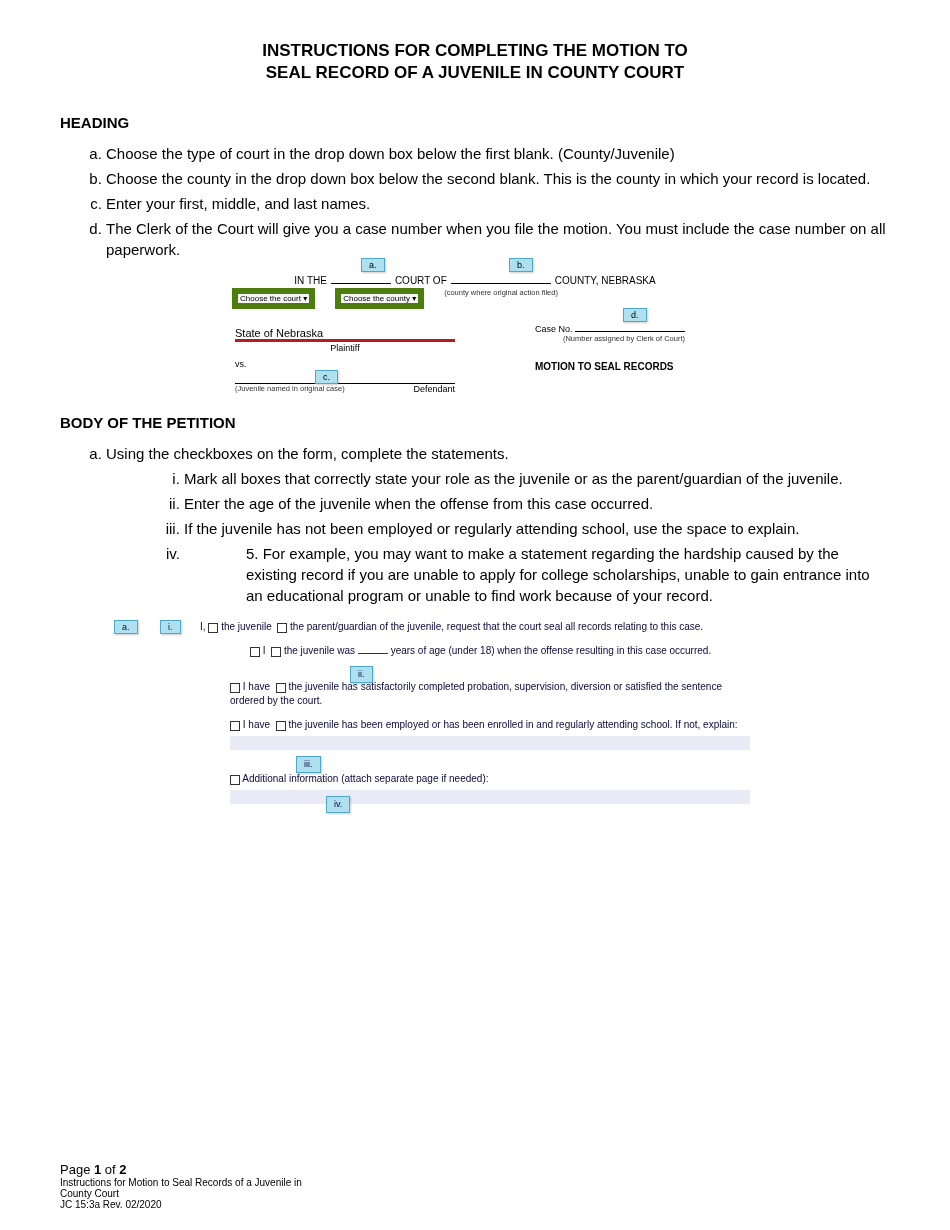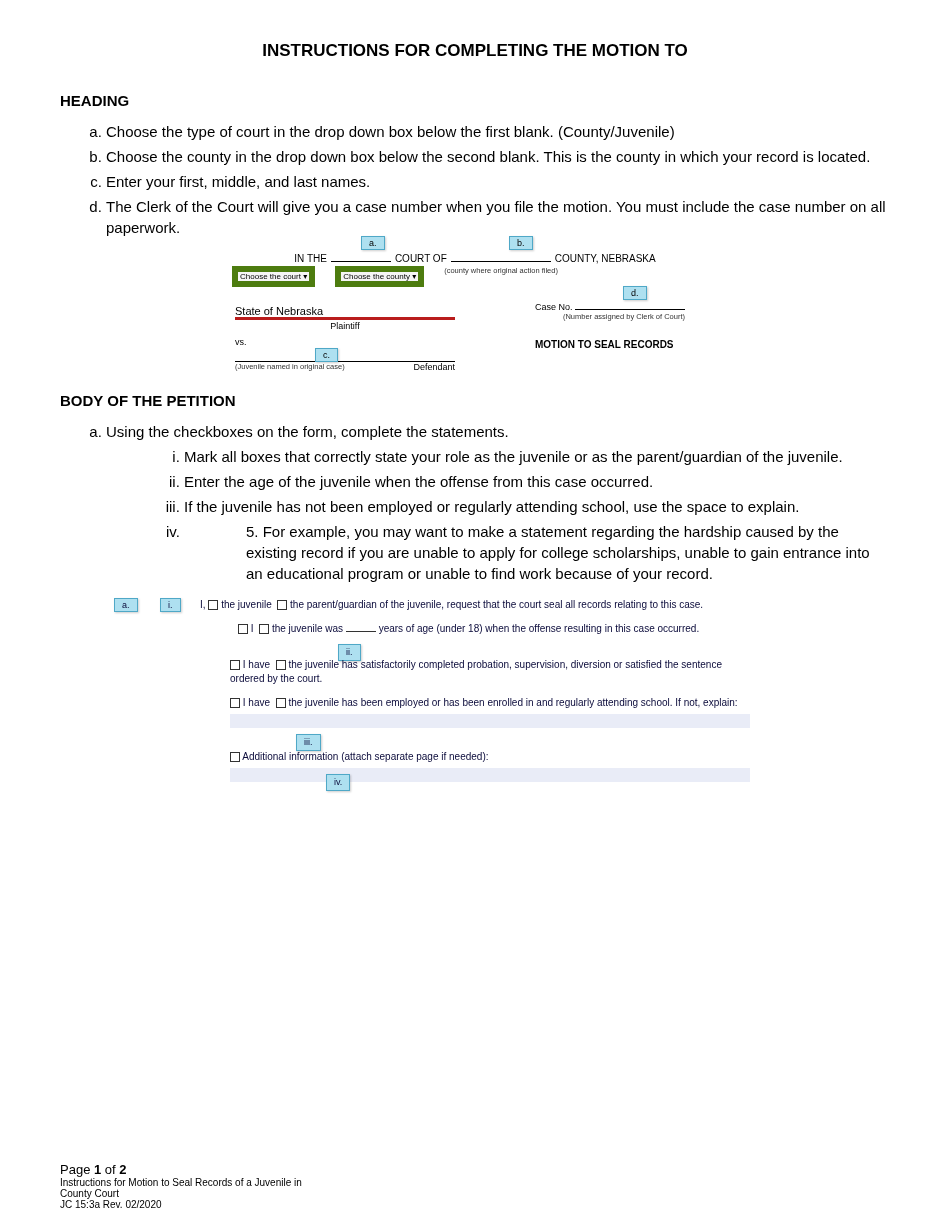--- a/index.html
+++ b/index.html
@@ -174,20 +174,21 @@
   }
   .footer .pg {
     font-size: 13px;
   }
 </style>
 </head>
 <body>
 
 <div class="title">
   <div>INSTRUCTIONS FOR COMPLETING THE MOTION TO</div>
+  <div>SEAL RECORD OF A JUVENILE IN COUNTY COURT</div>
 </div>
 
 <div class="section-heading">HEADING</div>
 
 <ol class="lettered">
   <li>Choose the type of court in the drop down box below the first blank. (County/Juvenile)</li>
   <li>Choose the county in the drop down box below the second blank. This is the county in which your record is located.</li>
   <li>Enter your first, middle, and last names.</li>
   <li>The Clerk of the Court will give you a case number when you file the motion. You must include the case number on all paperwork.</li>
 </ol>
@@ -259,21 +260,21 @@
 
   <div class="petition-line">
     <span>I,</span>
     <span class="checkbox"></span>
     <span>the juvenile</span>
     &nbsp;<span class="checkbox"></span>
     <span>the parent/guardian of the juvenile, request that the court seal all records relating to this case.</span>
   </div>
 
 
-  <div class="petition-line petition-indent" style="margin-left:18px;position:relative;padding-left:20px;">
+  <div class="petition-line petition-indent" style="margin-left:30px;position:relative;padding-left:20px;">
     <span class="checkbox"></span>
     <span>I</span>
     &nbsp;<span class="checkbox"></span>
     <span>the juvenile was</span>
     <span class="age-blank"></span>
     <span>years of age (under 18) when the offense resulting in this case occurred.</span>
     <span class="callout" style="left:120px;top:22px;">ii.</span>
   </div>
 
   <div class="petition-line" style="margin-left:30px;margin-top:22px;">

